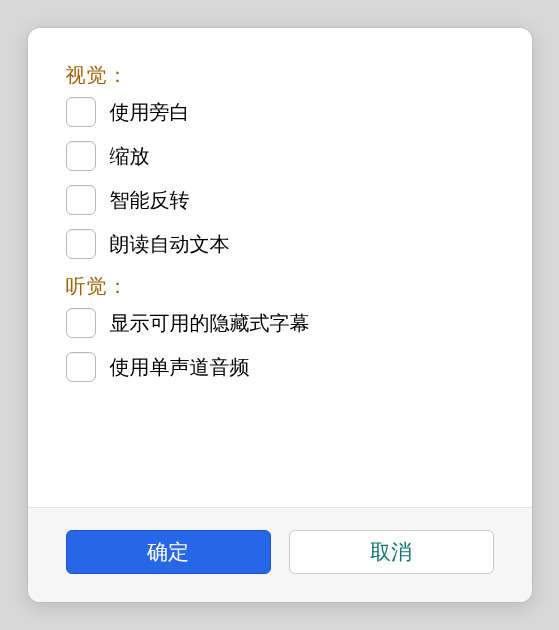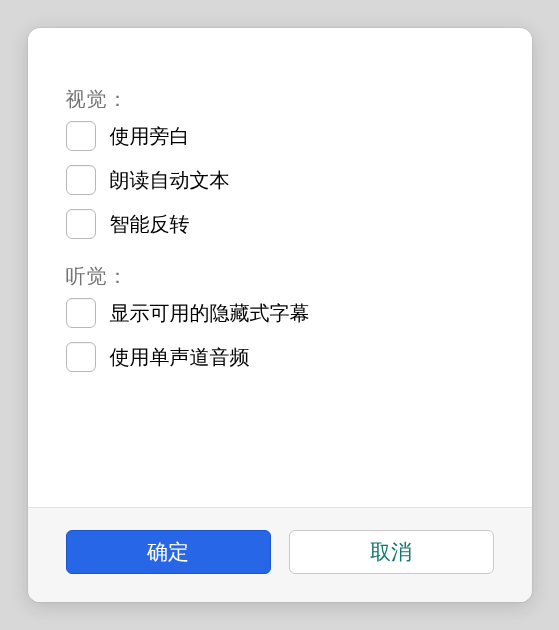--- a/index.html
+++ b/index.html
@@ -25,24 +25,23 @@
     display: flex;
     flex-direction: column;
     overflow: hidden;
   }
   .content {
     flex: 1;
     padding: 34px 38px 20px 38px;
   }
   .section-label {
     font-size: 20px;
-    color: #737373;
+    color: #a16207;
     margin-bottom: 8px;
     letter-spacing: 1px;
-    margin-top: 24px;
   }
   .option-row {
     display: flex;
     align-items: center;
     margin: 4px 0 14px 0;
   }
   .checkbox {
     width: 30px;
     height: 30px;
     border: 1px solid #b8b8b8;
@@ -92,29 +91,33 @@
 <div class="dialog">
   <div class="content">
 
     <div class="section-label">视觉：</div>
 
     <div class="option-row">
       <div class="checkbox"></div>
       <div class="option-label">使用旁白</div>
     </div>
 
-
     <div class="option-row">
       <div class="checkbox"></div>
-      <div class="option-label">朗读自动文本</div>
+      <div class="option-label">缩放</div>
     </div>
 
     <div class="option-row">
       <div class="checkbox"></div>
       <div class="option-label">智能反转</div>
+    </div>
+
+    <div class="option-row">
+      <div class="checkbox"></div>
+      <div class="option-label">朗读自动文本</div>
     </div>
 
     <div class="section-label">听觉：</div>
 
     <div class="option-row">
       <div class="checkbox"></div>
       <div class="option-label">显示可用的隐藏式字幕</div>
     </div>
 
     <div class="option-row">

